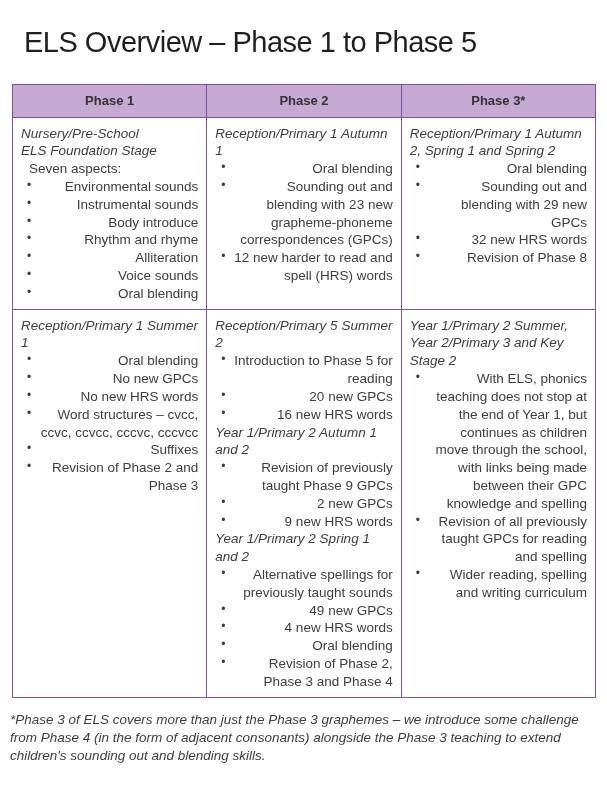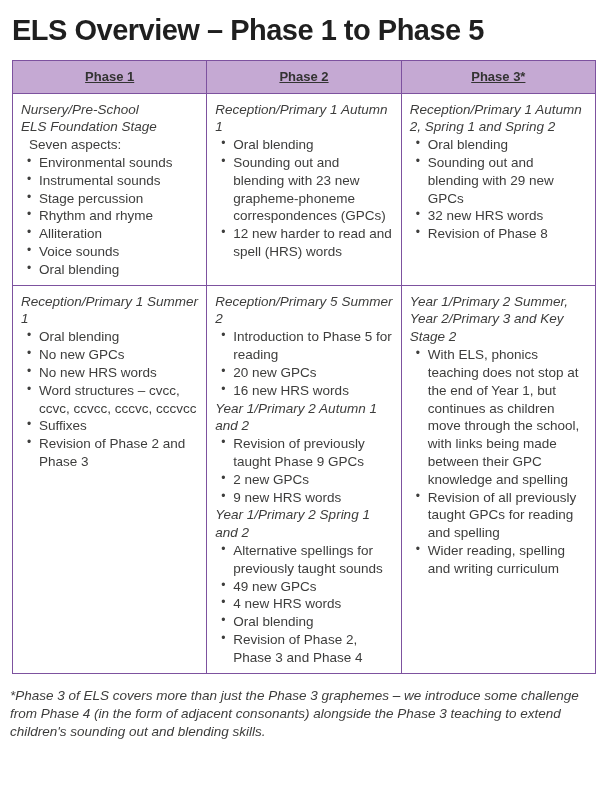--- a/index.html
+++ b/index.html
@@ -11,24 +11,24 @@
   *{box-sizing:border-box;}
   html,body{margin:0;padding:0;background:#ffffff;}
   body{
     width:607px;height:787px;
     font-family:"Liberation Sans", sans-serif;
     color:var(--text);
     overflow:hidden;
   }
   .page{width:607px;height:787px;position:relative;}
   h1.page-title{
-    margin:0;
+    margin:12px;
     padding:14px 10px 13px 12px;
     font-size:29px;
-    font-weight:bold;
+    font-weight:normal;
     letter-spacing:-0.5px;
     color:var(--title);
   }
   table.phase-table{
     border-collapse:collapse;
     table-layout:fixed;
     margin-left:12px;
     width:584px;
   }
   table.phase-table th, table.phase-table td{
@@ -36,21 +36,20 @@
     vertical-align:top;
   }
   table.phase-table th{
     background:var(--header-bg);
     font-size:13px;
     font-weight:bold;
     text-align:center;
     padding:7px 6px;
     line-height:1.35;
     color:#333332;
-    text-decoration:underline;
   }
   table.phase-table td{
     background:#ffffff;
     padding:7px 8px 6px 8px;
     font-size:13.5px;
     line-height:1.32;
     margin-left:8px;
   }
   tr.body-row-1{height:192px;}
   tr.body-row-2{height:381px;}
@@ -67,20 +66,21 @@
     padding-left:6px;
   }
   .block.bullet .marker{
     flex:0 0 12px;
     width:12px;
     font-size:12px;
     line-height:inherit;
   }
   .block.bullet .btext{
     flex:1 1 auto;
+    text-align:right;
   }
   .footnote{
     margin:13px 8px 0 10px;
     font-size:13.5px;
     font-style:italic;
     line-height:1.35;
     color:var(--text);
   }
 </style>
 </head>
@@ -104,21 +104,21 @@
             <div class="block bullet">
               <span class="marker">•</span>
               <span class="btext">Environmental sounds</span>
             </div>
             <div class="block bullet">
               <span class="marker">•</span>
               <span class="btext">Instrumental sounds</span>
             </div>
             <div class="block bullet">
               <span class="marker">•</span>
-              <span class="btext">Stage percussion</span>
+              <span class="btext">Body introduce</span>
             </div>
             <div class="block bullet">
               <span class="marker">•</span>
               <span class="btext">Rhythm and rhyme</span>
             </div>
             <div class="block bullet">
               <span class="marker">•</span>
               <span class="btext">Alliteration</span>
             </div>
             <div class="block bullet">

